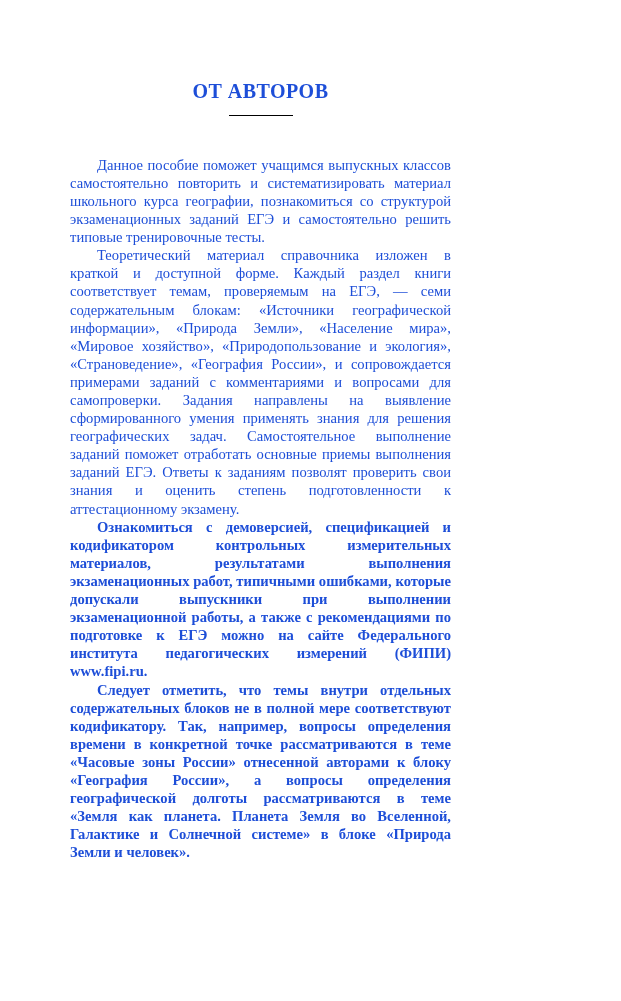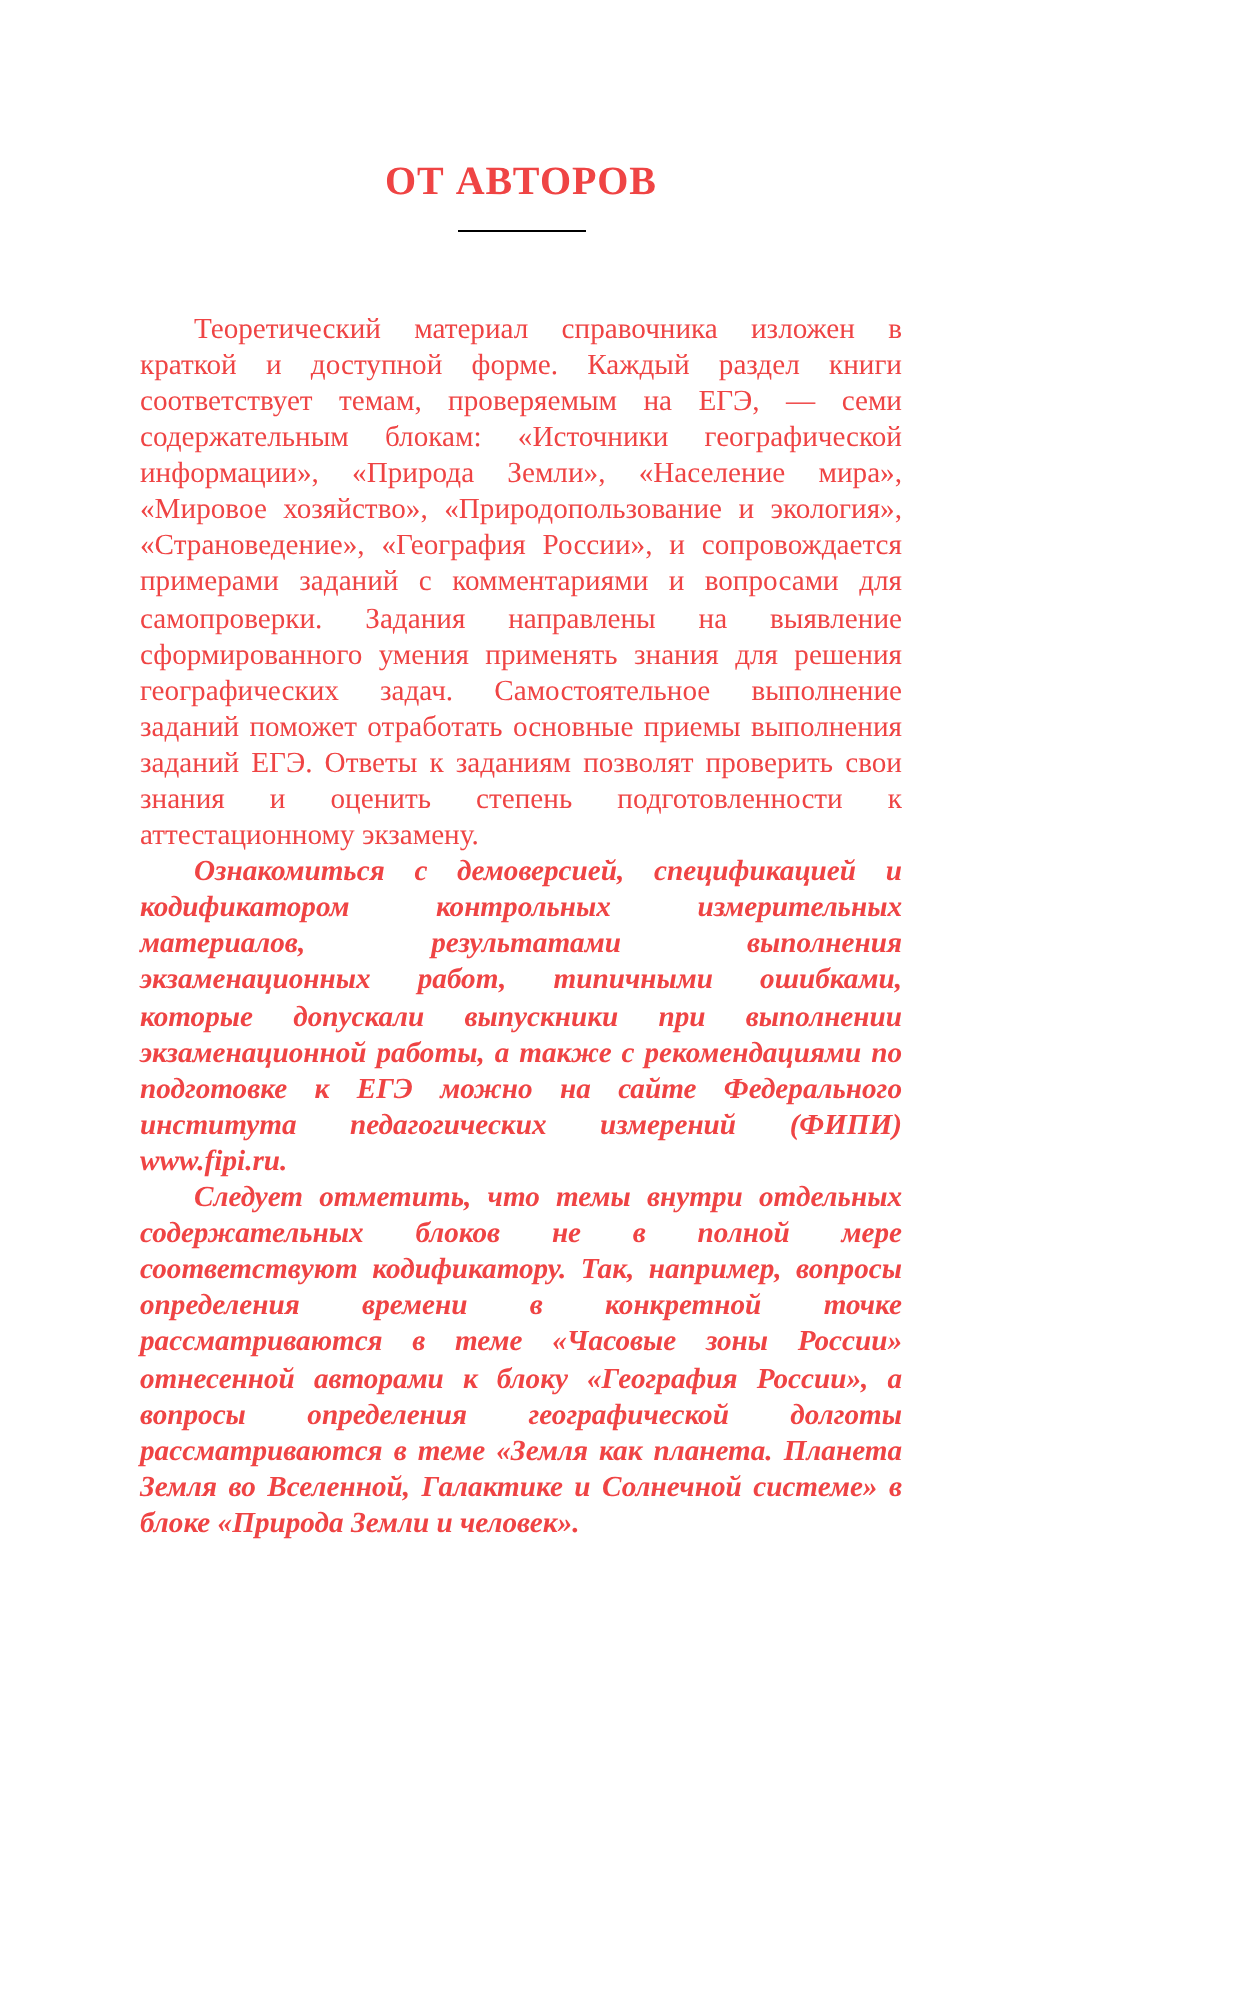--- a/index.html
+++ b/index.html
@@ -8,21 +8,21 @@
     background: #ffffff;
   }
   .page {
     position: relative;
     width: 517px;
     height: 1001px;
     background: #ffffff;
     box-sizing: border-box;
     padding: 68px 66px 0 70px;
     font-family: "Liberation Serif", "DejaVu Serif", serif;
-    color: #ef4444;
+    color: #1d4ed8;
     overflow: hidden;
   }
   .title {
     text-align: center;
     font-weight: bold;
     font-size: 20px;
     letter-spacing: 0.5px;
     line-height: 1;
   }
   .title-rule {
@@ -39,28 +39,28 @@
     hyphens: auto;
     -webkit-hyphens: auto;
   }
   .content p {
     margin: 0;
     padding: 0;
     text-indent: 27px;
   }
   .content p.bold {
     font-weight: bold;
-    font-style: italic;
   }
 </style>
 </head>
 <body>
 
 <div class="page">
   <h1 class="title">ОТ АВТОРОВ</h1>
   <div class="title-rule"></div>
 
   <div class="content">
+    <p>Данное пособие поможет учащимся выпускных классов самостоятельно повторить и систематизировать материал школьного курса географии, познакомиться со структурой экзаменационных заданий ЕГЭ и самостоятельно решить типовые тренировочные тесты.</p>
     <p>Теоретический материал справочника изложен в краткой и доступной форме. Каждый раздел книги соответствует темам, проверяемым на ЕГЭ, — семи содержательным блокам: «Источники географической информации», «Природа Земли», «Население мира», «Мировое хозяйство», «Природопользование и экология», «Страноведение», «География России», и сопровождается примерами заданий с комментариями и вопросами для самопроверки. Задания направлены на выявление сформированного умения применять знания для решения географических задач. Самостоятельное выполнение заданий поможет отработать основные приемы выполнения заданий ЕГЭ. Ответы к заданиям позволят проверить свои знания и оценить степень подготовленности к аттестационному экзамену.</p>
     <p class="bold">Ознакомиться с демоверсией, спецификацией и кодификатором контрольных измерительных материалов, результатами выполнения экзаменационных работ, типичными ошибками, которые допускали выпускники при выполнении экзаменационной работы, а также с рекомендациями по подготовке к ЕГЭ можно на сайте Федерального института педагогических измерений (ФИПИ) www.fipi.ru.</p>
     <p class="bold">Следует отметить, что темы внутри отдельных содержательных блоков не в полной мере соответствуют кодификатору. Так, например, вопросы определения времени в конкретной точке рассматриваются в теме «Часовые зоны России» отнесенной авторами к блоку «География России», а вопросы определения географической долготы рассматриваются в теме «Земля как планета. Планета Земля во Вселенной, Галактике и Солнечной системе» в блоке «Природа Земли и человек».</p>
   </div>
 </div>
 
 </body></html>

